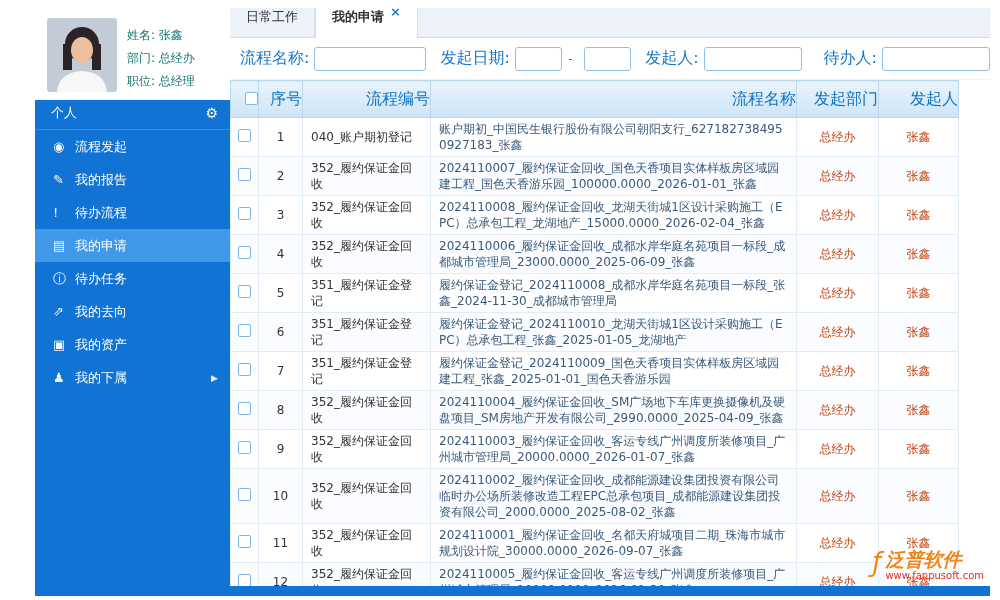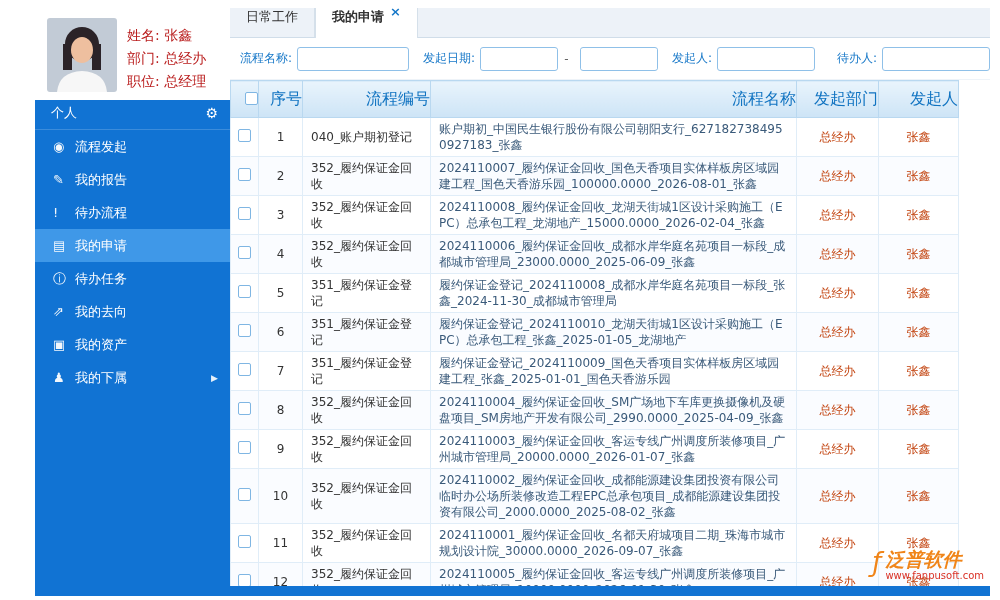--- a/index.html
+++ b/index.html
@@ -4,38 +4,38 @@
 <style>
   * { margin:0; padding:0; box-sizing:border-box; }
   html,body { background:#ffffff; }
   body { font-family:"DejaVu Sans","Liberation Sans",sans-serif; }
   .wrap { position:relative; width:1000px; height:600px; background:#fff; overflow:hidden; }
 
   
   .sidebar { position:absolute; left:35px; top:8px; width:195px; height:588px; background:#1173d3; }
   .profile { position:relative; height:92px; background:#ffffff; padding:10px 0 0 12px; display:flex; }
   .avatar { width:70px; height:74px; border-radius:3px; overflow:hidden; flex:0 0 auto; }
-  .pinfo { padding:6px 0 0 10px; color:#b91c1c; font-size:14px; line-height:23px; white-space:nowrap; }
+  .pinfo { padding:6px 0 0 10px; color:#0f766e; font-size:12px; line-height:23px; white-space:nowrap; }
   .section { height:30px; display:flex; align-items:center; padding:0 12px 4px 16px; color:#fff; font-size:13px; border-bottom:1px solid rgba(255,255,255,0.18); }
   .section .gear { margin-left:auto; font-size:14px; cursor:pointer; }
   .menu-item { height:33px; display:flex; align-items:center; padding:0 12px 0 18px; color:#fff; font-size:13px; cursor:pointer; }
   .menu-item.active { background:#3f98e8; }
   .mi-icon { width:22px; font-size:13px; text-align:left; opacity:.95; }
   .mi-arrow { margin-left:auto; font-size:9px; opacity:.9; }
 
   
   .content { position:absolute; left:230px; top:8px; width:760px; height:578px; background:#fff; overflow:hidden; }
 
   .tabbar { height:30px; background:#edf2f8; border-bottom:1px solid #d0dde9; display:flex; align-items:stretch; }
   .tab { display:flex; padding:0 16px; font-size:13px; color:#333; border-right:1px solid #d5e0ea; cursor:pointer; position:relative; }
   .tab.active { background:#fff; font-weight:bold; margin-bottom:-1px; border-left:1px solid #d5e0ea; }
   .tab-close { color:#1778c8; font-size:13px; margin-left:6px; position:relative; top:-4px; cursor:pointer; }
 
   .filterbar { height:42px; display:flex; align-items:center; padding-left:10px; white-space:nowrap; overflow:hidden; border-bottom:1px solid #eef3f8; }
-  .flabel { font-size:12px; color:#1778c8; }
+  .flabel { font-size:16px; color:#1778c8; }
   .finput { height:24px; border:1px solid #8fc0e8; border-radius:3px; font-size:12px; color:#333; padding:0 6px; margin-left:5px; outline:none; }
   .w112 { width:112px; } .w98 { width:98px; } .w108 { width:108px; }
   .ml14 { margin-left:14px; } .ml22 { margin-left:22px; }
   .datebox { display:inline-flex; align-items:center; height:24px; width:106px; border:1px solid #8fc0e8; border-radius:3px; margin-left:5px; background:#fff; overflow:hidden; }
   .dinput { border:none; outline:none; width:80px; height:20px; font-size:12px; padding:0 5px; }
   .dash { margin:0 6px; color:#666; font-size:12px; }
 
   table.grid { border-collapse:collapse; table-layout:fixed; width:728px; margin:0; }
   .grid th { height:37px; background:linear-gradient(#e9f4fc,#cde4f6); color:#1073c1; font-size:16px; font-weight:400; border:1px solid #b9d8f0; text-align:right; }
   .grid td { font-size:12px; line-height:16px; padding:3px 8px; border:1px solid #e0edf8; vertical-align:middle; word-break:break-all; }
@@ -173,21 +173,21 @@
     <td class="c-no">1</td>
     <td class="c-code">040_账户期初登记</td>
     <td class="c-name">账户期初_中国民生银行股份有限公司朝阳支行_6271827384950927183_张鑫</td>
     <td class="c-dept">总经办</td>
     <td class="c-init">张鑫</td>
   </tr>
           <tr class="row">
     <td class="c-cb"><span class="cb"></span></td>
     <td class="c-no">2</td>
     <td class="c-code">352_履约保证金回收</td>
-    <td class="c-name">2024110007_履约保证金回收_国色天香项目实体样板房区域园建工程_国色天香游乐园_100000.0000_2026-08-01_张鑫</td>
+    <td class="c-name">2024110007_履约保证金回收_国色天香项目实体样板房区域园建工程_国色天香游乐园_100000.0000_2026-01-01_张鑫</td>
     <td class="c-dept">总经办</td>
     <td class="c-init">张鑫</td>
   </tr>
           <tr class="row">
     <td class="c-cb"><span class="cb"></span></td>
     <td class="c-no">3</td>
     <td class="c-code">352_履约保证金回收</td>
     <td class="c-name">2024110008_履约保证金回收_龙湖天街城1区设计采购施工（EPC）总承包工程_龙湖地产_15000.0000_2026-02-04_张鑫</td>
     <td class="c-dept">总经办</td>
     <td class="c-init">张鑫</td>

